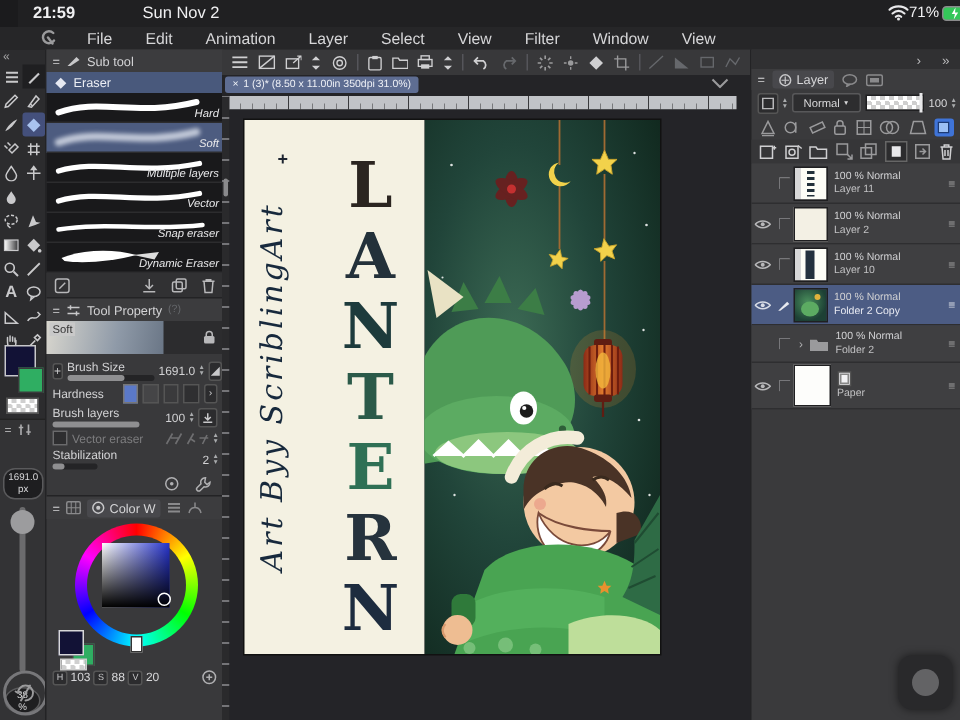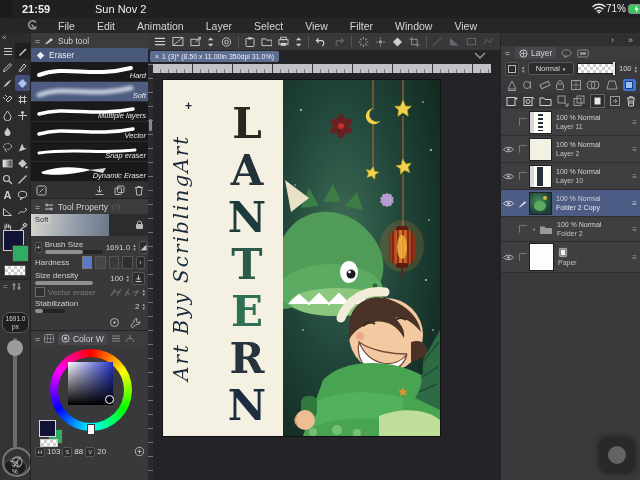--- a/index.html
+++ b/index.html
@@ -407,21 +407,21 @@
       <span class="tp-label" style="width:44px;">Hardness</span>
       <span style="width:13px;height:11px;background:#5b79c8;border:1px solid #777;"></span>
       <span style="width:13px;height:11px;background:#454547;border:1px solid #555;"></span>
       <span style="width:13px;height:11px;background:#3a3a3c;border:1px solid #555;"></span>
       <span style="width:13px;height:11px;background:#2f2f31;border:1px solid #555;"></span>
       <span class="sqbtn">›</span>
     </div>
 
     <div class="tp-row">
       <div style="flex:1;">
-        <div class="tp-label">Size density</div>
+        <div class="tp-label">Brush layers</div>
         <div class="track" style="width:58px;margin-top:1px;">
             <div class="fill" style="width:58px;"></div>
           </div>
       </div>
       <span>100</span>
       <span class="stepper">
           <span>▴</span>
           <span>▾</span>
         </span>
       <span class="sqbtn">

